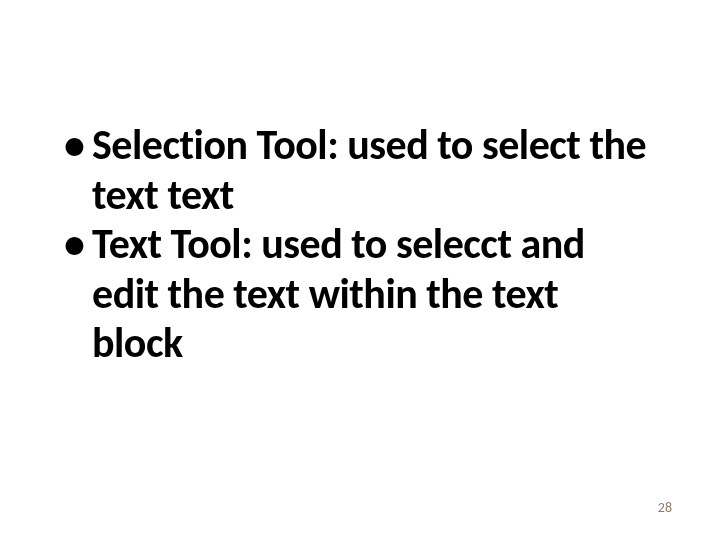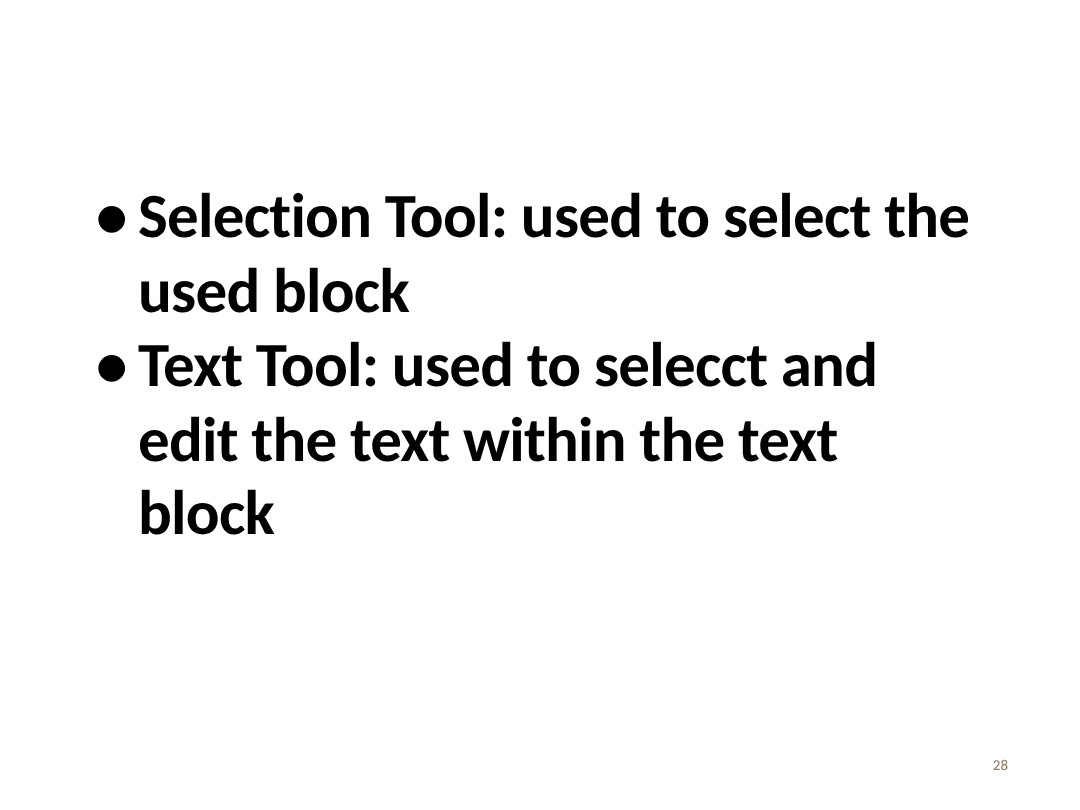--- a/index.html
+++ b/index.html
@@ -39,34 +39,34 @@
     text-align: left;
     font-weight: 700;
   }
   .bullet-text {
     flex: 1 1 auto;
   }
   .page-number {
     position: absolute;
     bottom: 24px;
     right: 48px;
-    font-size: 10px;
+    font-size: 14px;
     color: #8a7a63;
     font-weight: 400;
   }
 </style>
 </head>
 <body>
 
 <div class="slide">
   <div class="content">
 
     <div class="bullet-item">
       <div class="bullet-marker">•</div>
-      <div class="bullet-text">Selection Tool:  used to select the used block</div>
+      <div class="bullet-text">Selection Tool:  used to select the text text</div>
     </div>
 
     <div class="bullet-item">
       <div class="bullet-marker">•</div>
       <div class="bullet-text">Text Tool:  used to selecct and edit the text within the text block</div>
     </div>
 
   </div>
 
   <div class="page-number">28</div>

